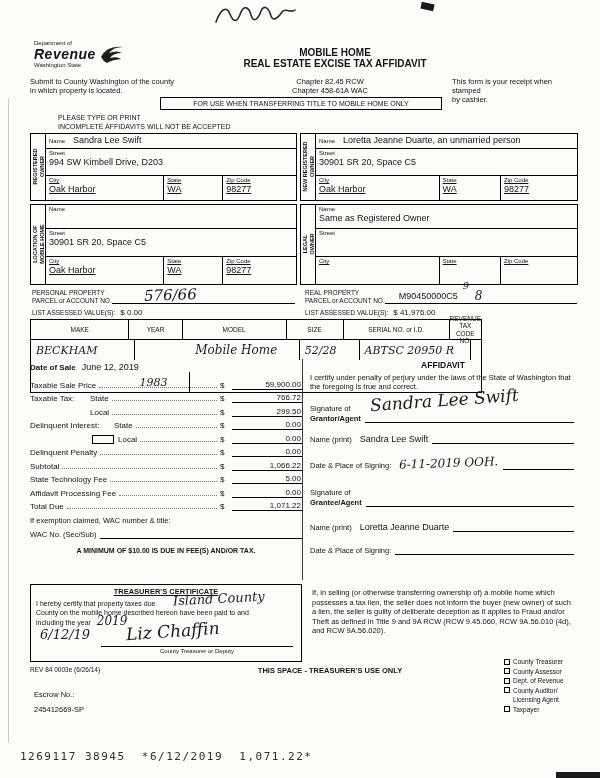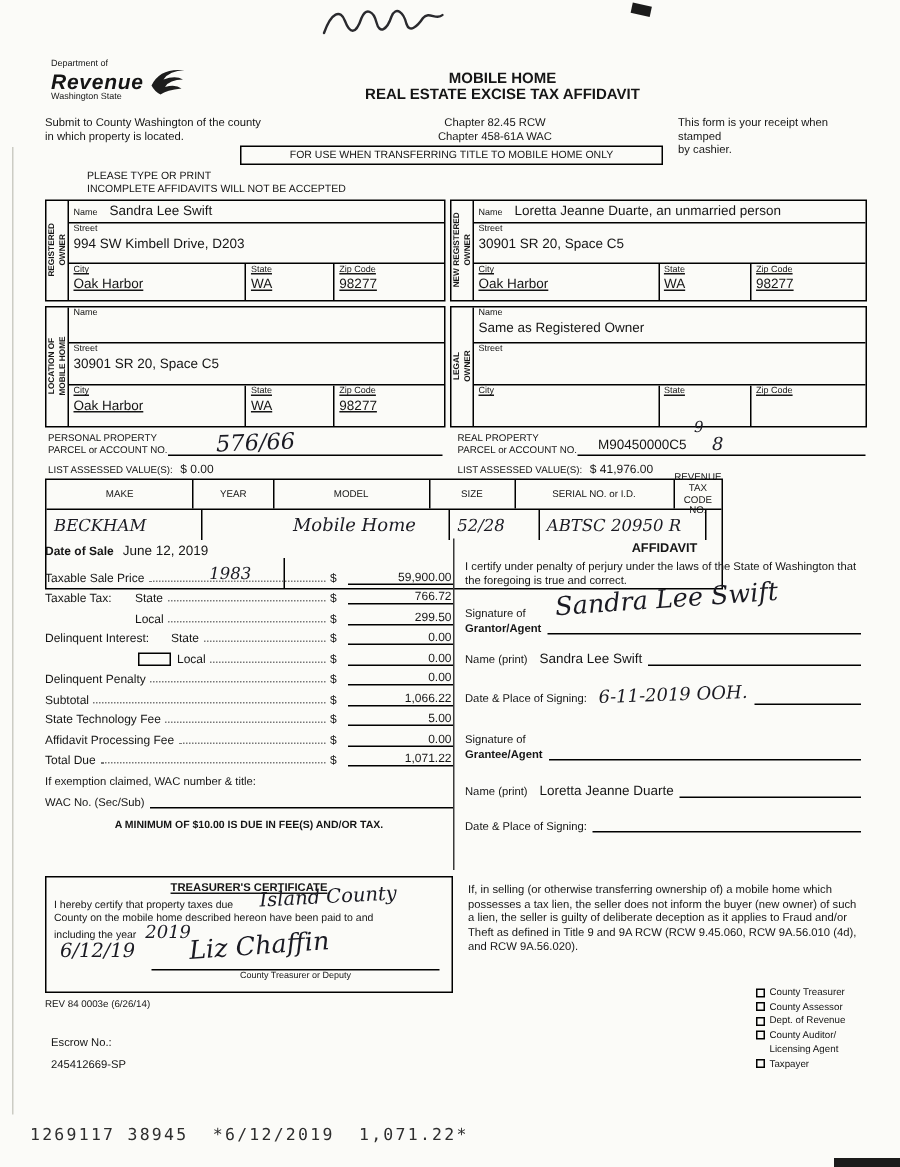--- a/index.html
+++ b/index.html
@@ -424,20 +424,21 @@
     <div class="abs hand" style="left:142px; top:6px; font-size:13px; transform:rotate(-3deg); white-space:nowrap;">Island County</div>
     <div class="abs hand" style="left:9px; top:42px; font-size:13px;">6/12/19</div>
     <div class="abs hand" style="left:95px; top:36px; font-size:17px; transform:rotate(-4deg); white-space:nowrap;">Liz Chaffin</div>
     <div class="abs" style="left:70px; top:61px; width:192px; border-top:1px solid #000;"></div>
     <div class="abs fs6 c" style="left:70px; top:63px; width:192px;">County Treasurer or Deputy</div>
   </div>
 
   <div class="abs fs75" style="left:312px; top:588px; width:264px; line-height:9.5px;">If, in selling (or otherwise transferring ownership of) a mobile home which possesses a tax lien, the seller does not inform the buyer (new owner) of such a lien, the seller is guilty of deliberate deception as it applies to Fraud and/or Theft as defined in Title 9 and 9A RCW (RCW 9.45.060, RCW 9A.56.010 (4d), and RCW 9A.56.020).</div>
 
   <div class="abs fs65" style="left:30px; top:666px;">REV 84 0003e (6/26/14)</div>
+  <div class="abs b fs75 c" style="left:195px; top:666px; width:270px;">THIS SPACE - TREASURER'S USE ONLY</div>
 
   <div class="abs" style="left:504px; top:657px; width:90px;">
     <div class="cb-row">
       <span class="cb"></span>
       <span>County Treasurer</span>
     </div>
     <div class="cb-row">
       <span class="cb"></span>
       <span>County Assessor</span>
     </div>

